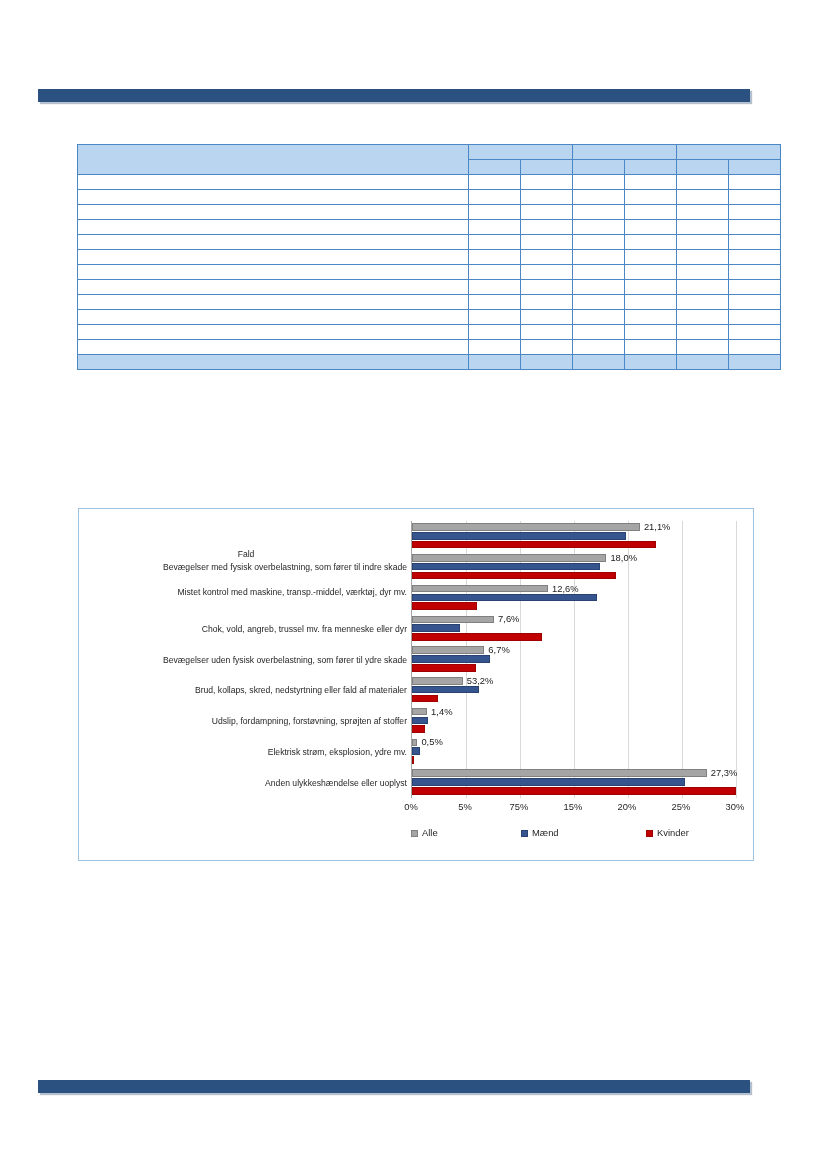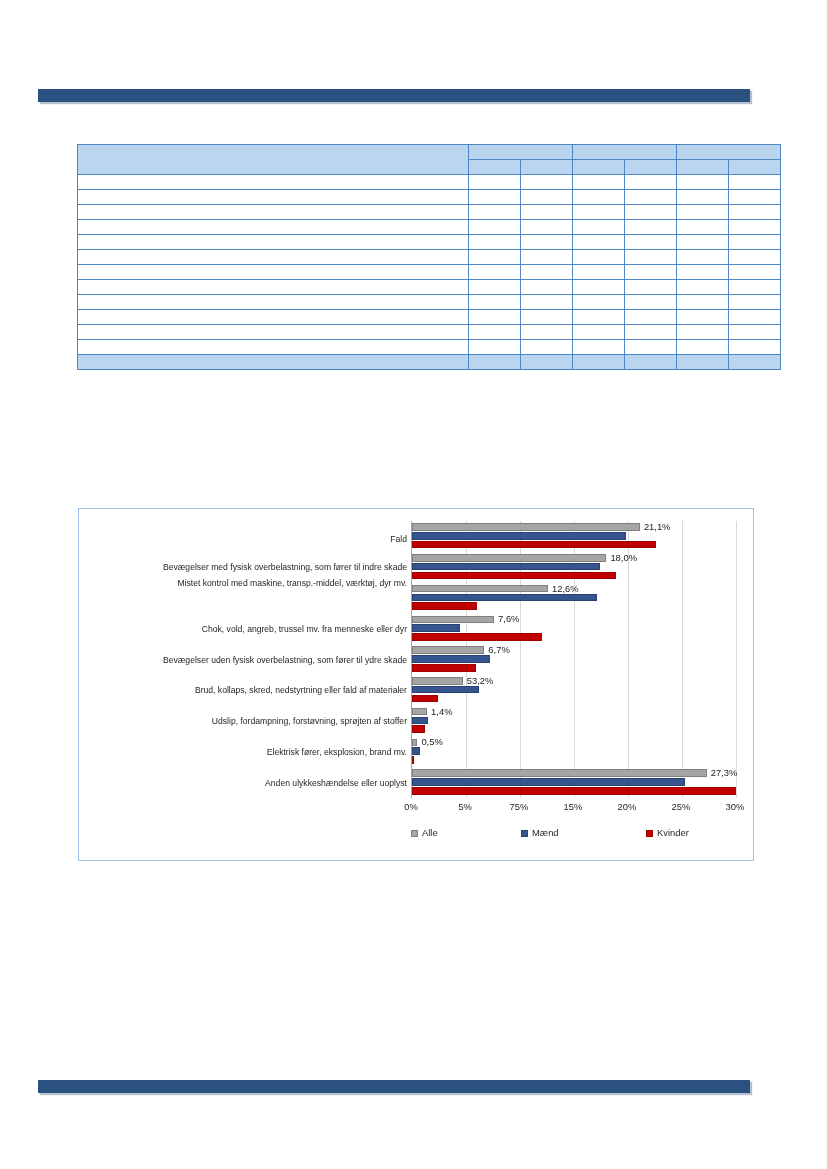--- a/index.html
+++ b/index.html
@@ -337,28 +337,28 @@
           <td class="foot"></td>
         </tr>
       </tbody>
   </table>
 </div>
 
 <div class="chart-frame">
   <div class="plot-area">
 
     <div class="cat-labels" id="cat-labels">
-        <div class="cat-label" style="top: 13px;">Fald</div>
+        <div class="cat-label" style="top: 28px; text-align: center;">Fald</div>
         <div class="cat-label" style="top: 41.1667px;">Bevægelser med fysisk overbelastning, som fører til indre skade</div>
-        <div class="cat-label" style="top: 57px;">Mistet kontrol med maskine, transp.-middel, værktøj, dyr mv.</div>
+        <div class="cat-label" style="top: 66px;">Mistet kontrol med maskine, transp.-middel, værktøj, dyr mv.</div>
         <div class="cat-label" style="top: 102.722px;">Chok, vold, angreb, trussel mv. fra menneske eller dyr</div>
         <div class="cat-label" style="top: 133.5px;">Bevægelser uden fysisk overbelastning, som fører til ydre skade</div>
         <div class="cat-label" style="top: 164.278px;">Brud, kollaps, skred, nedstyrtning eller fald af materialer</div>
         <div class="cat-label" style="top: 195.056px;">Udslip, fordampning, forstøvning, sprøjten af stoffer</div>
-        <div class="cat-label" style="top: 225.833px;">Elektrisk fører, eksplosion, brand mv.</div>
+        <div class="cat-label" style="top: 225.833px;">Elektrisk strøm, eksplosion, ydre mv.</div>
         <div class="cat-label" style="top: 256.611px;">Anden ulykkeshændelse eller uoplyst</div>
       </div>
 
     <div class="bars-region" id="bars-region">
         <div class="gridline" style="left: 54px;"></div>
         <div class="gridline" style="left: 108px;"></div>
         <div class="gridline" style="left: 162px;"></div>
         <div class="gridline" style="left: 216px;"></div>
         <div class="gridline" style="left: 270px;"></div>
         <div class="gridline" style="left: 324px;"></div>

